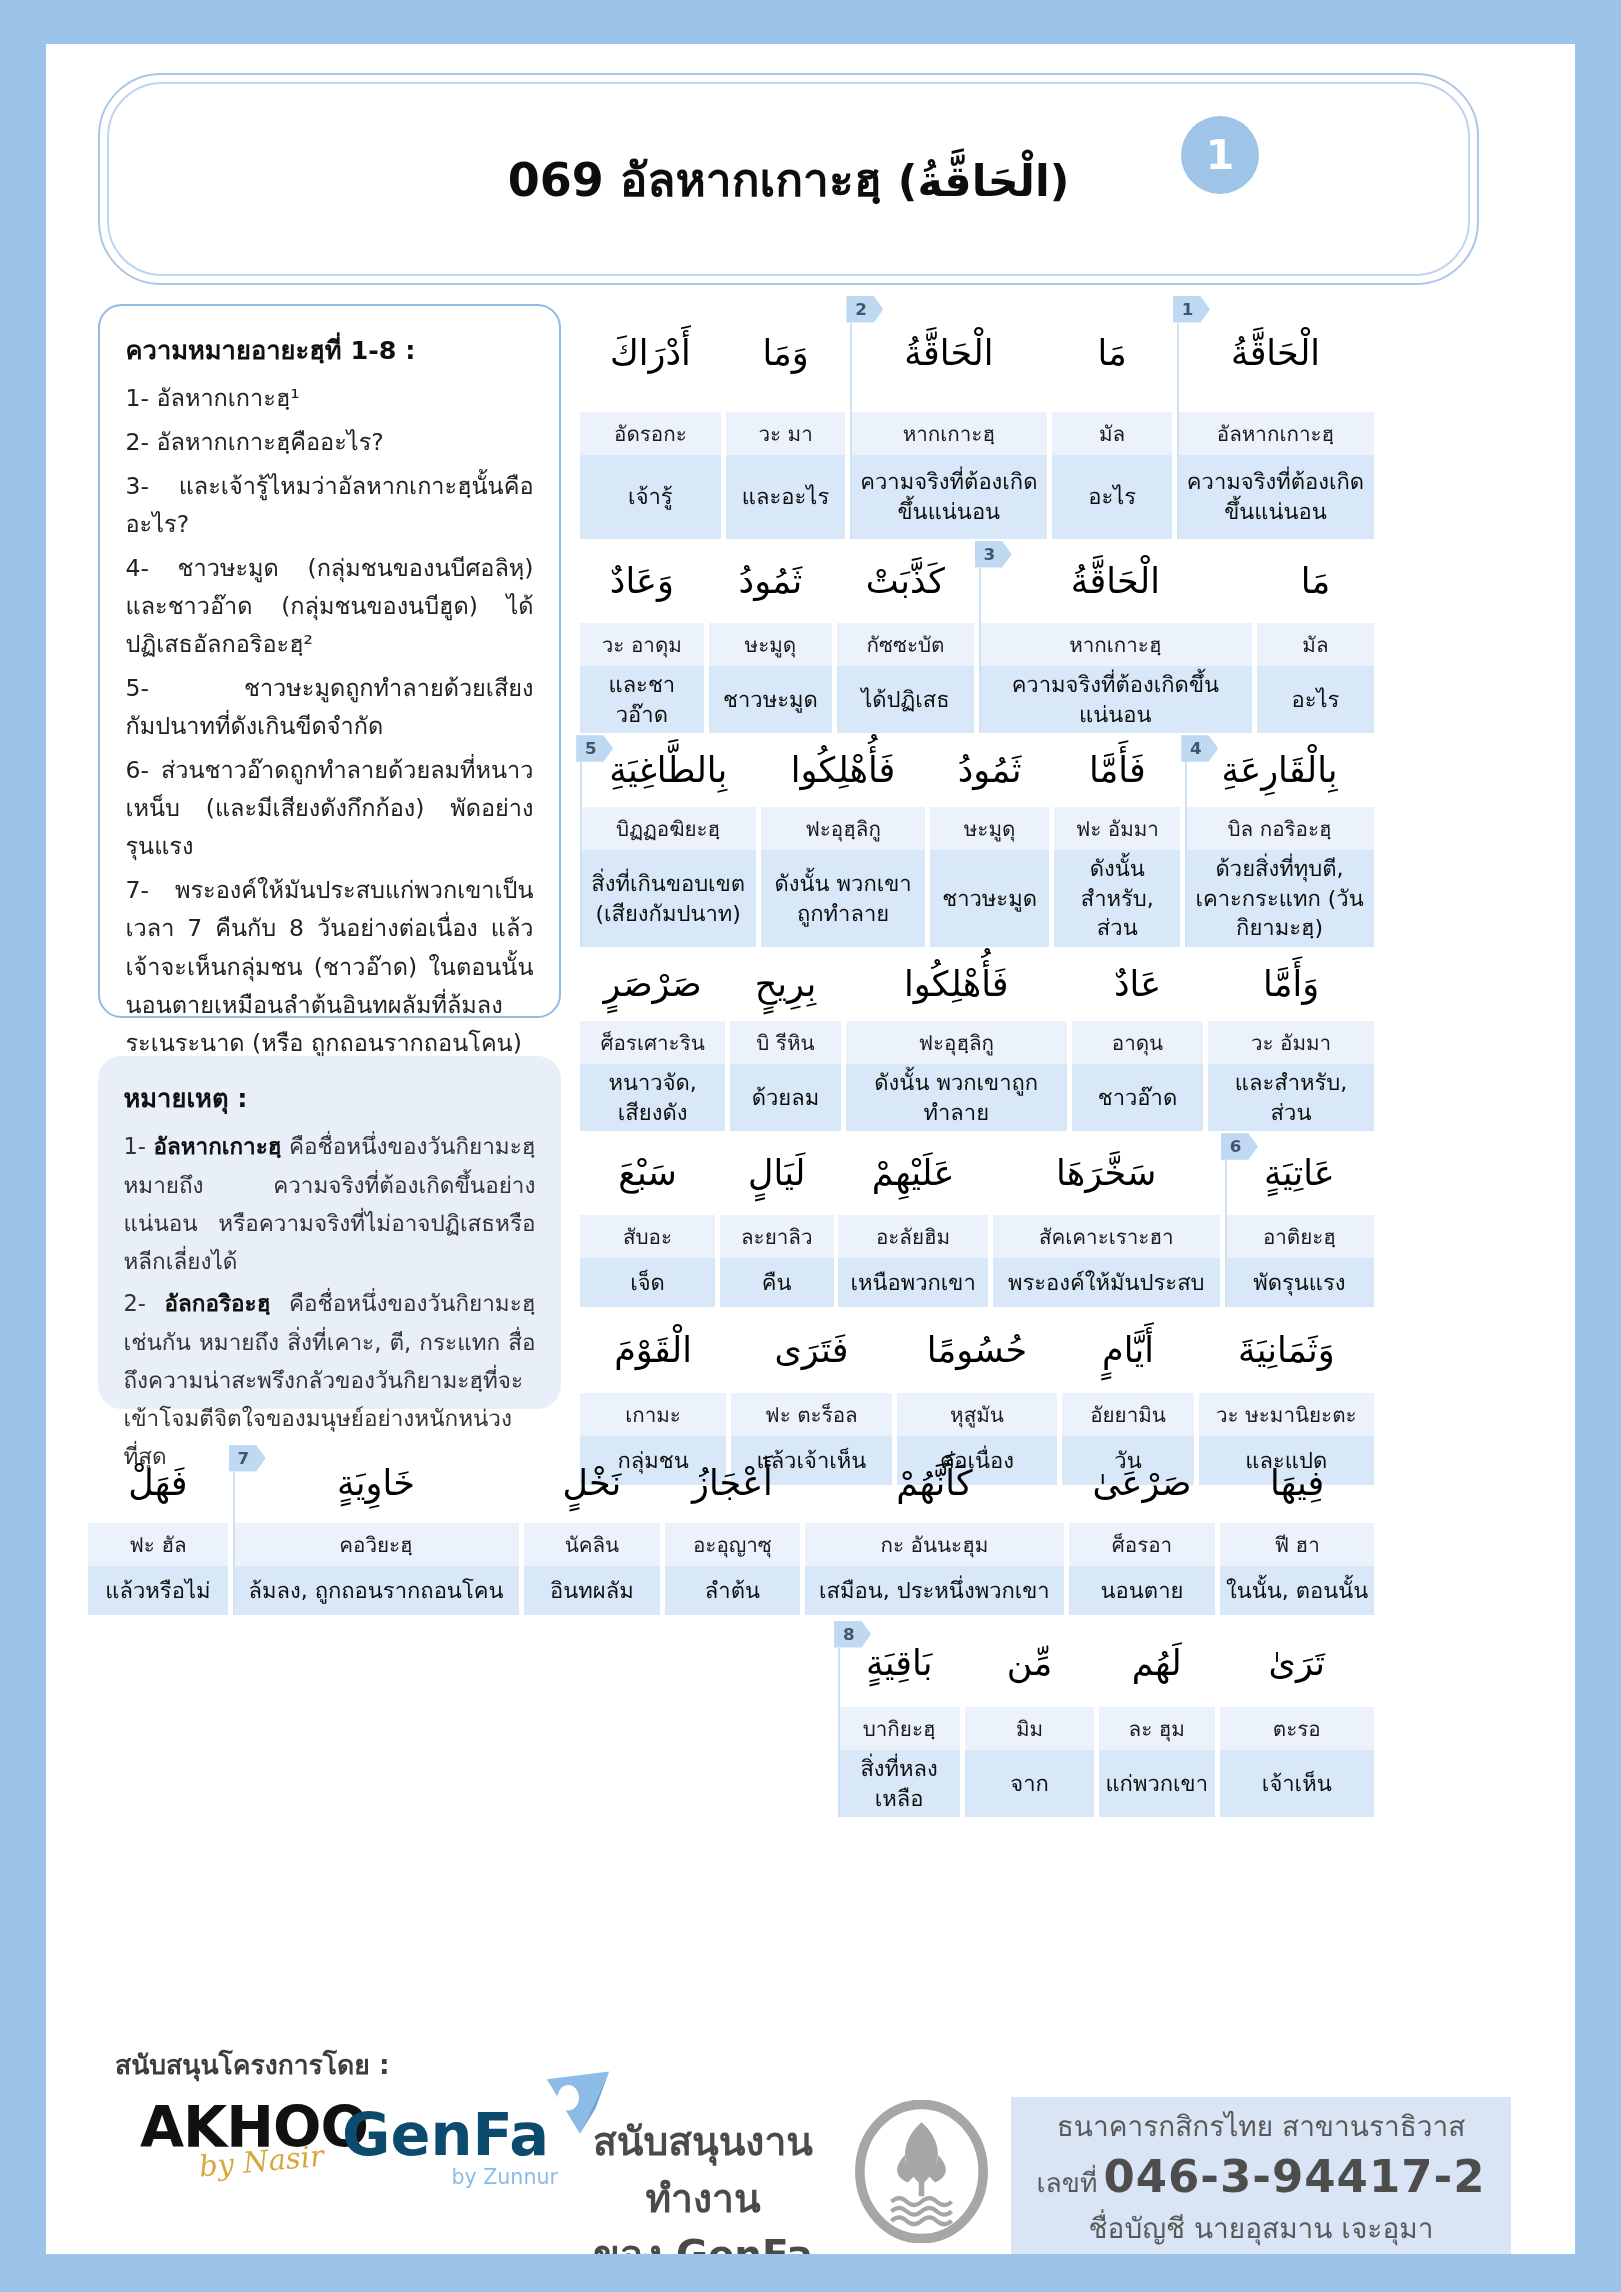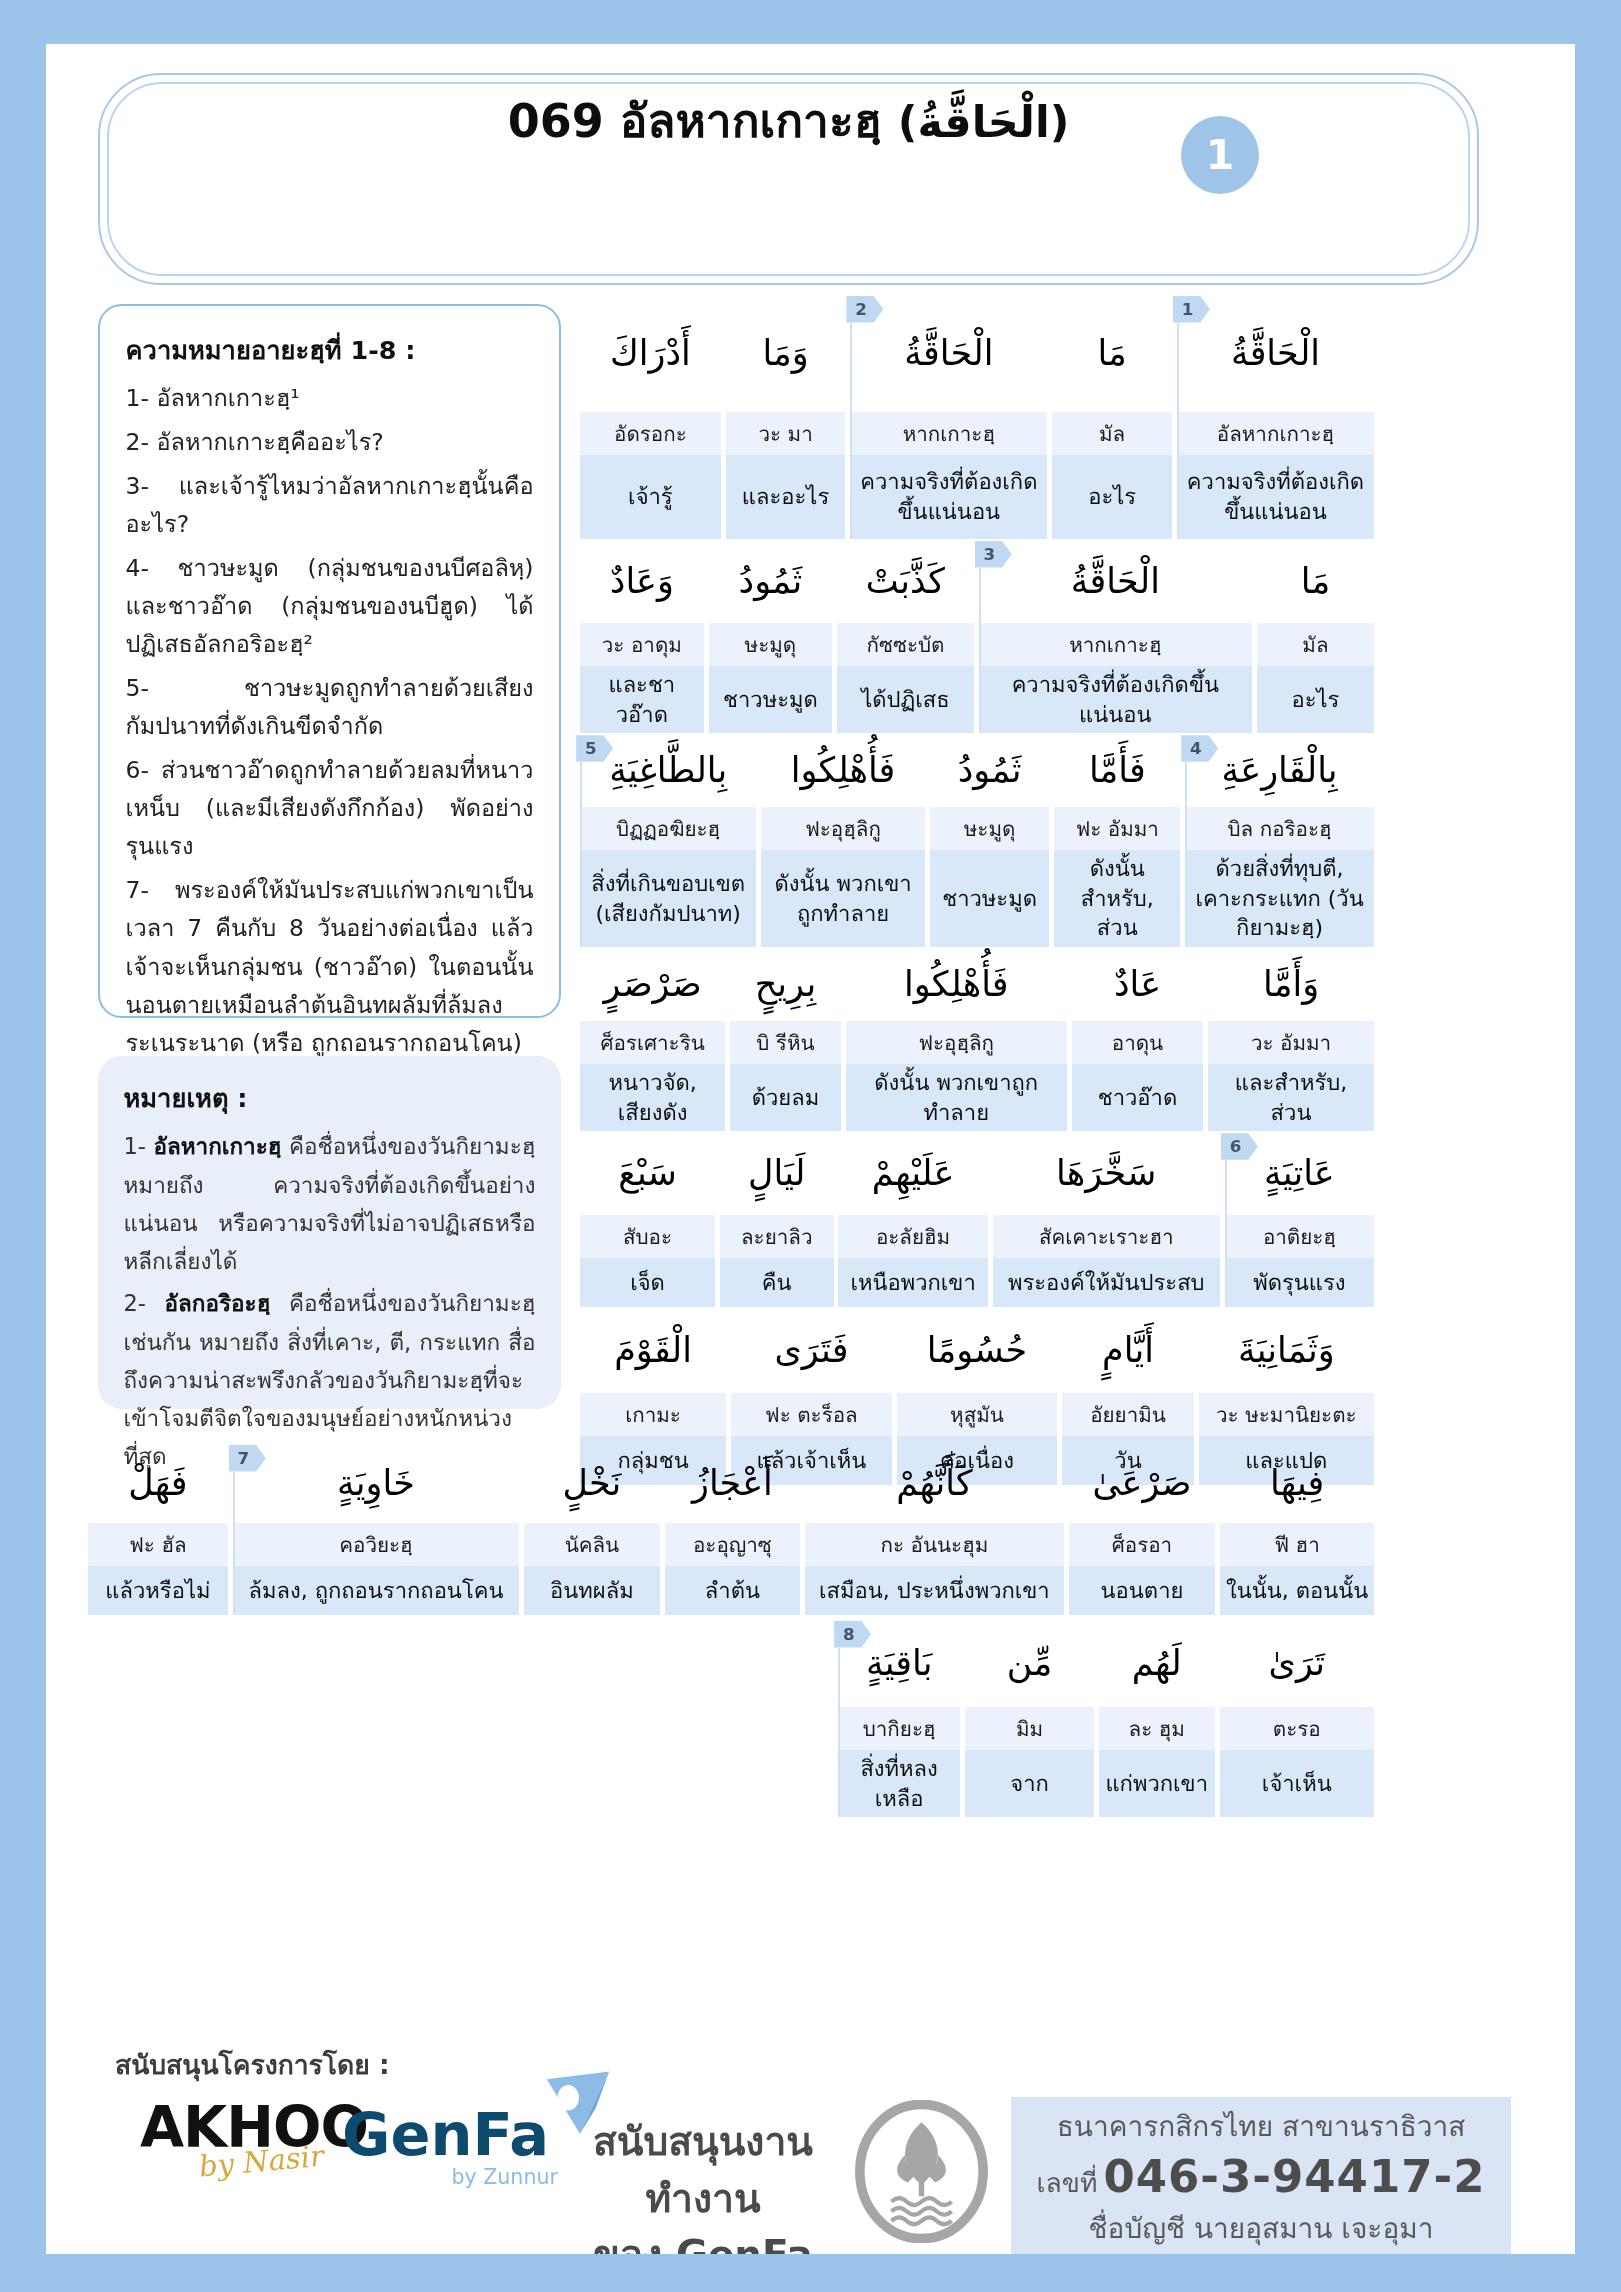--- a/index.html
+++ b/index.html
@@ -5,21 +5,21 @@
   html,body{margin:0;padding:0;background:#ffffff;}
   .page{position:relative;width:1621px;height:2293px;box-sizing:border-box;
         background:#9cc3e9;padding:44px 46px 39px 46px;
         font-family:"DejaVu Sans","Liberation Sans",sans-serif;}
   .content{position:relative;width:100%;height:100%;background:#ffffff;overflow:hidden;color:#1a1a1a;}
 
   
   .frame{position:absolute;left:52px;top:29px;width:1377px;height:208px;
          border:2px solid #a9c7ea;border-radius:63px;}
   .frame-inner{position:absolute;inset:6.9px;border:2px solid #bcd4ef;border-radius:55px;
-         display:flex;flex-direction:column;align-items:center;gap:20px;}
+         display:flex;flex-direction:column;align-items:center;justify-content:center;gap:20px;}
   .title-line{font-size:46px;font-weight:bold;color:#0d0d0d;letter-spacing:0;}
   .title-line .ar{font-size:43px;}
   .subtitle{font-size:28px;font-weight:bold;color:#1c1c1c;}
   .badge{position:absolute;left:1135px;top:72px;width:78px;height:78px;border-radius:50%;
          background:#9ec4e8;color:#ffffff;font-size:41px;font-weight:bold;
          display:flex;align-items:center;justify-content:center;}
 
   
   .sb-box1{position:absolute;left:52px;top:260px;width:463px;height:714px;box-sizing:border-box;
            background:#ffffff;border:2.9px solid #8fbce6;border-radius:23.5px;padding:23.5px 25.5px;}

